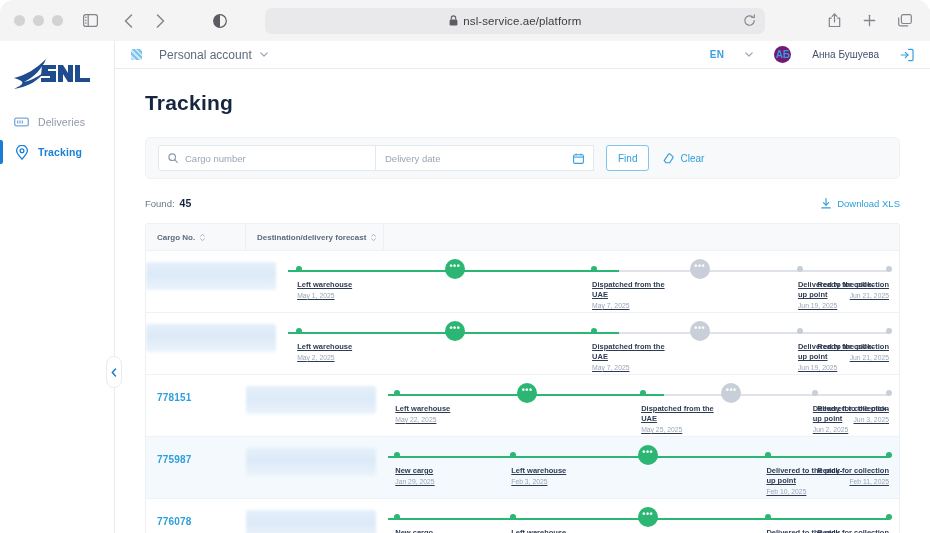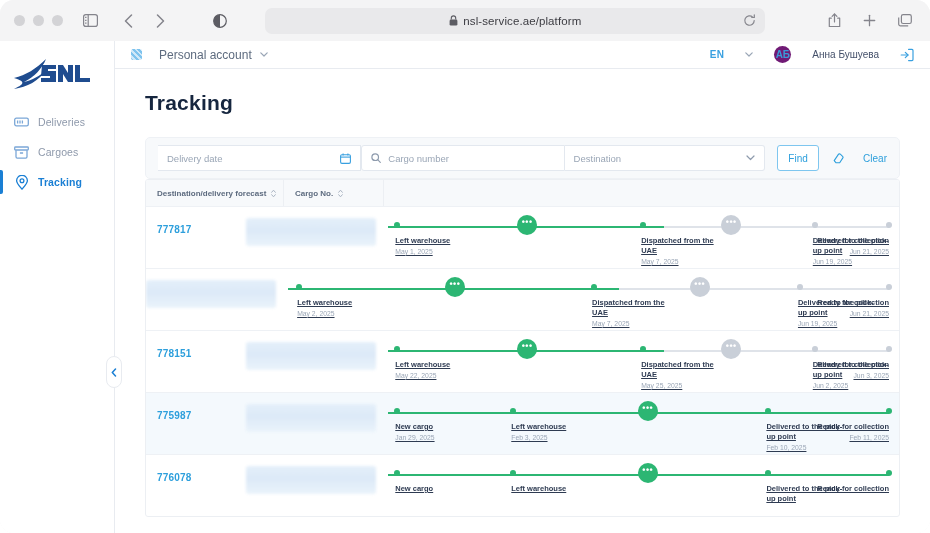--- a/index.html
+++ b/index.html
@@ -149,21 +149,21 @@
   .field .ico { color: #8e9bad; display: flex; flex: 0 0 auto; }
   .btn-find {
     margin-left: 12px;
     height: 26px; min-width: 42px;
     border: 1px solid #7ec6ef; border-radius: 3px;
     background: #fff; color: #2d9fdc;
     font-size: 10px; display: flex; align-items: center; justify-content: center;
     cursor: pointer; padding: 0 11px;
   }
   .btn-clear {
-    margin-left: 14px; display: flex; align-items: center; gap: 19px;
+    margin-left: 14px; display: flex; align-items: center; gap: 6px;
     color: #2d9fdc; font-size: 10px; cursor: pointer;
   }
 
   .resultbar {
     display: flex; align-items: center;
     margin: 18px 0 14px 0;
   }
   .found-lbl { font-size: 9.5px; color: #6a7789; }
   .found-num { font-size: 10.5px; color: #16263f; font-weight: bold; margin-left: 5px; }
   .dl {
@@ -332,30 +332,20 @@
             <svg width="15" height="12" viewBox="0 0 15 12" fill="none" stroke="currentColor" stroke-width="1.3">
               <rect x="0.7" y="2.2" width="13.6" height="7.6" rx="1.6"></rect>
               <line x1="3.6" y1="4.6" x2="3.6" y2="7.4"></line>
                 <line x1="6" y1="4.6" x2="6" y2="7.4"></line>
                 <line x1="8.4" y1="4.6" x2="8.4" y2="7.4"></line>
             </svg>
           </span>
           <span class="nav-label">Deliveries</span>
         </div>
 
-        <div class="nav-item">
-          <span class="nav-ico">
-            <svg width="15" height="13" viewBox="0 0 15 13" fill="none" stroke="currentColor" stroke-width="1.3">
-              <rect x="0.7" y="1" width="13.6" height="3" rx="0.8"></rect>
-              <path d="M2 4.2v6.6a1.3 1.3 0 0 0 1.3 1.3h8.4a1.3 1.3 0 0 0 1.3-1.3V4.2"></path>
-              <line x1="5.9" y1="7" x2="9.1" y2="7"></line>
-            </svg>
-          </span>
-          <span class="nav-label">Cargoes</span>
-        </div>
 
         <div class="nav-item active">
           <span class="nav-ico">
             <svg width="14" height="15" viewBox="0 0 14 15" fill="none" stroke="currentColor" stroke-width="1.3">
               <path d="M7 14.2c3-3.6 5.4-6.1 5.4-8.5A5.4 5.4 0 0 0 1.6 5.7c0 2.4 2.4 4.9 5.4 8.5Z"></path>
               <circle cx="7" cy="5.8" r="1.9"></circle>
             </svg>
           </span>
           <span class="nav-label">Tracking</span>
         </div>
@@ -400,92 +390,97 @@
             </svg>
           </span>
         </div>
       </div>
 
       <div class="content">
 
         <div class="page-title">Tracking</div>
 
         <div class="filters">
+          <div class="field f-cargo">
+            <span class="ico">
+              <svg width="10" height="10" viewBox="0 0 10 10" fill="none" stroke="currentColor" stroke-width="1.2" stroke-linecap="round">
+                  <circle cx="4.2" cy="4.2" r="3.3"></circle>
+                  <line x1="6.7" y1="6.7" x2="9.3" y2="9.3"></line>
+                </svg>
+            </span>
+            <span>Cargo number</span>
+          </div>
+
           <div class="field f-date">
             <span>Delivery date</span>
             <span class="ico" style="color:#39a0e0">
               <svg width="11" height="11" viewBox="0 0 11 11" fill="none" stroke="currentColor" stroke-width="1.1">
                 <rect x="0.6" y="1.7" width="9.8" height="8.7" rx="1.3"></rect>
                 <line x1="0.6" y1="4.1" x2="10.4" y2="4.1"></line>
                 <line x1="3.1" y1="0.6" x2="3.1" y2="2.6"></line>
                   <line x1="7.9" y1="0.6" x2="7.9" y2="2.6"></line>
               </svg>
             </span>
           </div>
 
-          <div class="field f-cargo">
-            <span class="ico">
-              <svg width="10" height="10" viewBox="0 0 10 10" fill="none" stroke="currentColor" stroke-width="1.2" stroke-linecap="round">
-                  <circle cx="4.2" cy="4.2" r="3.3"></circle>
-                  <line x1="6.7" y1="6.7" x2="9.3" y2="9.3"></line>
-                </svg>
-            </span>
-            <span>Cargo number</span>
-          </div>
-
-          <div class="field f-dest">
-            <span>Destination</span>
-            <span class="ico">
-              <svg width="9" height="6" viewBox="0 0 9 6" fill="none" stroke="currentColor" stroke-width="1.2" stroke-linecap="round" stroke-linejoin="round">
-                  <polyline points="1,1 4.5,4.5 8,1"></polyline>
-                </svg>
-            </span>
-          </div>
 
           <div class="btn-find">
             <span>Find</span>
           </div>
 
           <div class="btn-clear">
             <span style="display:flex">
               <svg width="11" height="11" viewBox="0 0 11 11" fill="none" stroke="currentColor" stroke-width="1.1" stroke-linejoin="round">
                 <path d="M1.2 7.6 5.4 1.4a1.3 1.3 0 0 1 1.9-.2l2.3 2.1a1.3 1.3 0 0 1 .1 1.8L6.7 9.8H3.1Z"></path>
               </svg>
             </span>
             <span>Clear</span>
           </div>
         </div>
 
+        <div class="resultbar">
+          <span class="found-lbl">Found:</span>
+          <span class="found-num">45</span>
+          <div class="dl">
+            <span style="display:flex">
+              <svg width="10" height="11" viewBox="0 0 10 11" fill="none" stroke="currentColor" stroke-width="1.2" stroke-linecap="round" stroke-linejoin="round">
+                <line x1="5" y1="0.7" x2="5" y2="7"></line>
+                  <polyline points="2.4,4.6 5,7.2 7.6,4.6"></polyline>
+                  <line x1="0.8" y1="9.9" x2="9.2" y2="9.9"></line>
+              </svg>
+            </span>
+            <span>Download XLS</span>
+          </div>
+        </div>
 
         <div class="table">
           <div class="thead">
+            <div class="th th-cargo">
+              <span>Cargo No.</span>
+              <span class="sort">
+                <svg width="7" height="9" viewBox="0 0 7 9" fill="none" stroke="currentColor" stroke-width="1">
+                    <polyline points="1.4,3.6 3.5,1.2 5.6,3.6"></polyline>
+                    <polyline points="1.4,5.4 3.5,7.8 5.6,5.4"></polyline>
+                  </svg>
+              </span>
+            </div>
             <div class="th th-dest">
               <span>Destination/delivery forecast</span>
               <span class="sort">
                 <svg width="7" height="9" viewBox="0 0 7 9" fill="none" stroke="currentColor" stroke-width="1">
                     <polyline points="1.4,3.6 3.5,1.2 5.6,3.6"></polyline>
                     <polyline points="1.4,5.4 3.5,7.8 5.6,5.4"></polyline>
                   </svg>
               </span>
             </div>
-            <div class="th th-cargo">
-              <span>Cargo No.</span>
-              <span class="sort">
-                <svg width="7" height="9" viewBox="0 0 7 9" fill="none" stroke="currentColor" stroke-width="1">
-                    <polyline points="1.4,3.6 3.5,1.2 5.6,3.6"></polyline>
-                    <polyline points="1.4,5.4 3.5,7.8 5.6,5.4"></polyline>
-                  </svg>
-              </span>
-            </div>
             <div class="th th-track"></div>
           </div>
 
           <div id="rows">
               <div class="trow">
-                <div class="td-cargo"><span class="cargo-link">777817</span></div>
                 <div class="td-dest">
                   <div class="redact"></div>
                 </div>
                 <div class="td-track">
                   <div class="timeline">
                     <div class="tl-line">
                       <div class="fill" style="width: 55%;"></div>
                     </div>
                     <div class="node done" style="left: 1.85185%;"></div>
                     <div class="stop-label" style="left: calc(1.85185% - 2px);"><span>Left warehouse</span><span class="stop-date">May 1, 2025</span></div>

